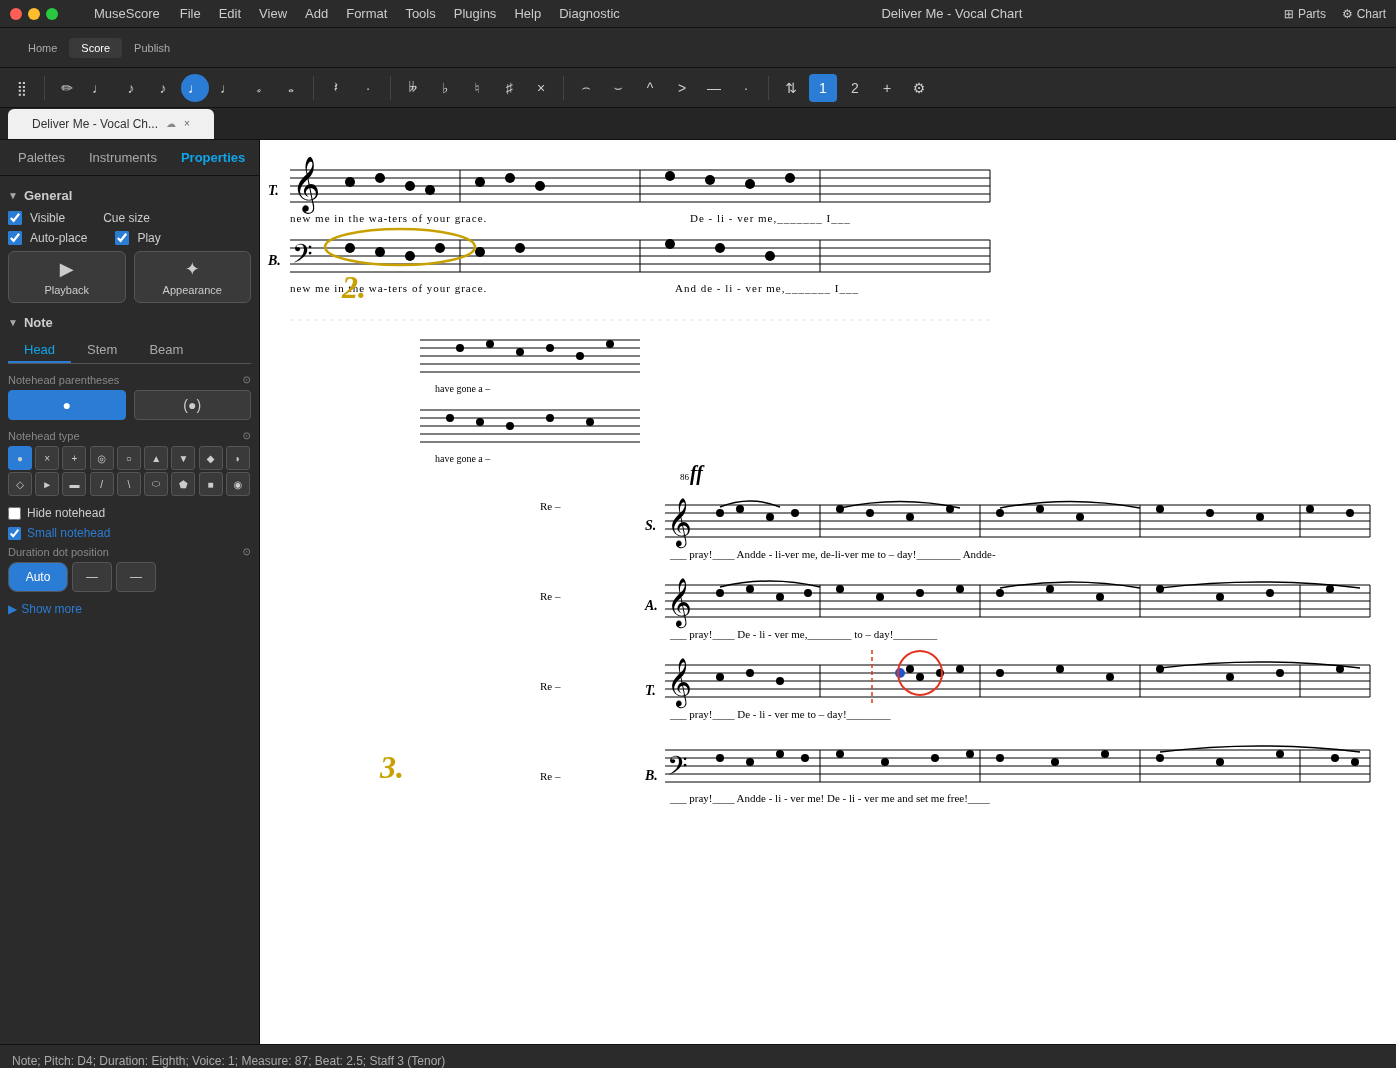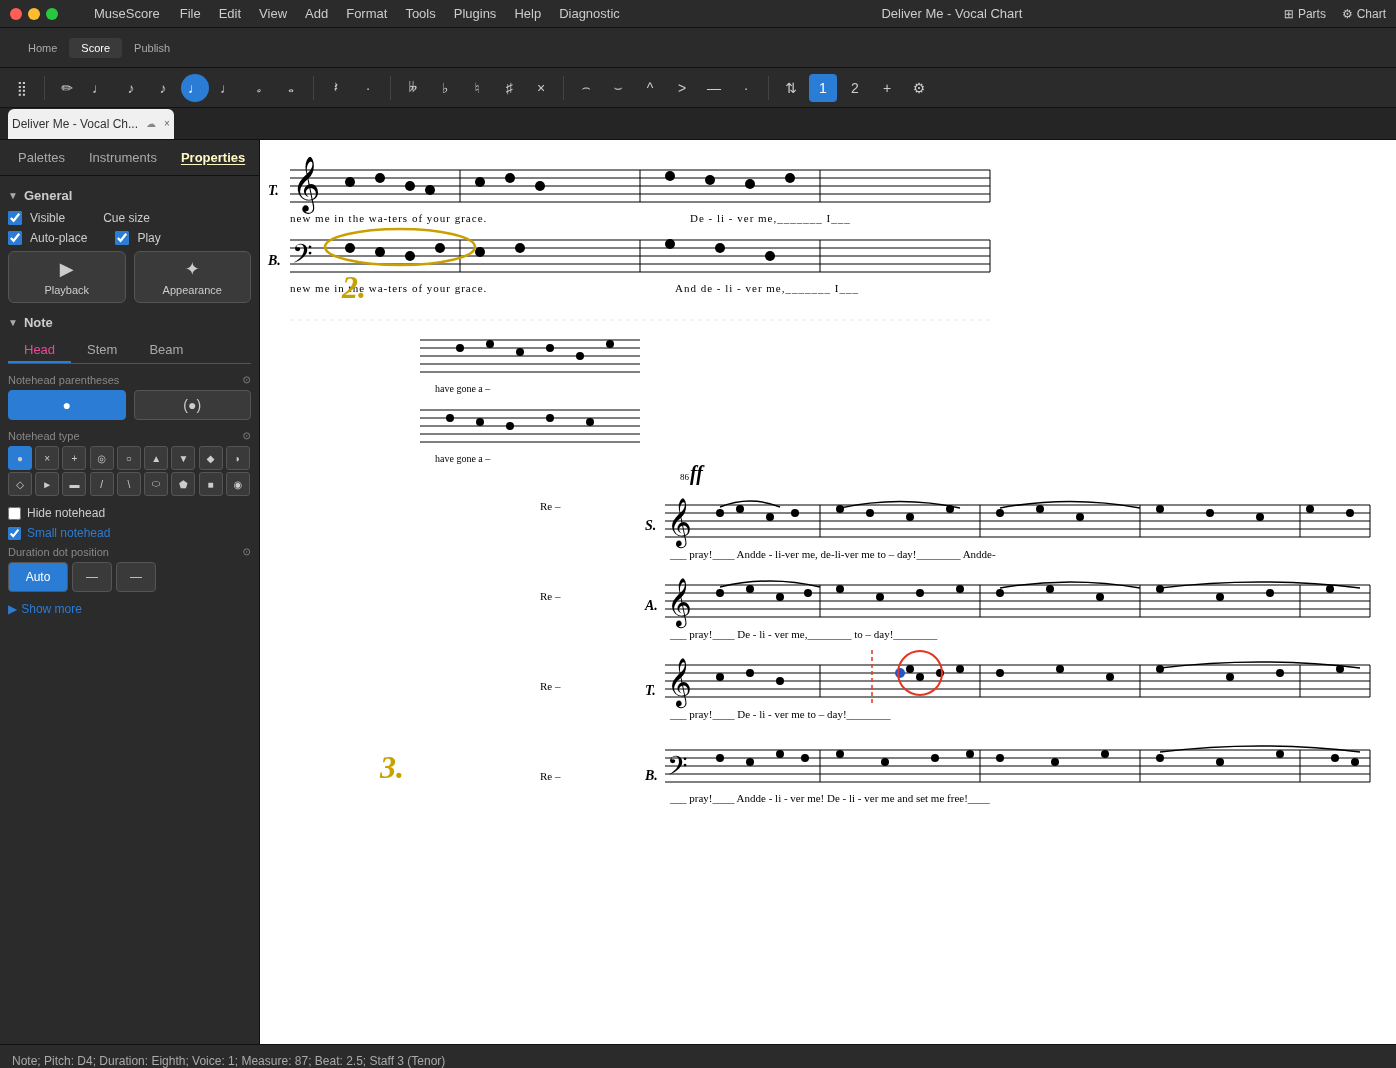--- a/index.html
+++ b/index.html
@@ -71,21 +71,21 @@
       background: #252525;
       display: flex;
       align-items: center;
       padding: 0 8px;
       border-bottom: 1px solid #111;
     }
     .tab {
       height: 30px;
       background: #f0f0f0;
       color: #333;
-      padding: 0 4px;
+      padding: 0 24px;
       display: flex;
       align-items: center;
       gap: 8px;
       border-radius: 6px 6px 0 0;
       font-size: 12px;
       cursor: pointer;
     }
     .tab-close { color: #666; font-size: 10px; cursor: pointer; }
     .tab-cloud { color: #888; font-size: 10px; }
 
@@ -117,23 +117,22 @@
       padding: 4px 10px;
       border-radius: 4px;
       cursor: pointer;
       font-size: 13px;
       color: #aaa;
       background: none;
       border: none;
     }
     .panel-tab.active {
       background: none;
-      color: #fef9c3;
+      color: #0ea5e9;
       font-weight: 600;
-      text-decoration: underline;
       text-underline-offset: 2px;
     }
 
     
     #properties {
       flex: 1;
       overflow-y: auto;
       padding: 8px;
     }
     .section-header {
@@ -183,21 +182,21 @@
     .note-tab {
       padding: 4px 16px;
       font-size: 13px;
       cursor: pointer;
       color: #aaa;
       background: none;
       border: none;
       border-bottom: 2px solid transparent;
     }
     .note-tab.active {
-      color: #ec4899;
+      color: #0ea5e9;
       border-bottom: 2px solid #2b7cd4;
     }
 
     .prop-section-label {
       font-size: 11px;
       color: #888;
       margin-bottom: 4px;
       display: flex;
       justify-content: space-between;
     }
@@ -266,21 +265,21 @@
       border: 1px solid #555;
       cursor: pointer;
       display: flex;
       align-items: center;
       justify-content: center;
       font-size: 12px;
       color: #ccc;
       background: #3a3a3a;
     }
     .dur-btn.active { background: #2b7cd4; color: #fff; }
-    .dur-btn-auto { flex: 0 0 60px; }
+    .dur-btn-auto { flex: 0 0 60px; border-radius: 9px; }
     .dur-btn-icon { flex: 0 0 40px; }
 
     .show-more-btn {
       background: none;
       border: none;
       color: #2b7cd4;
       font-size: 12px;
       cursor: pointer;
       padding: 4px 0;
       display: flex;

